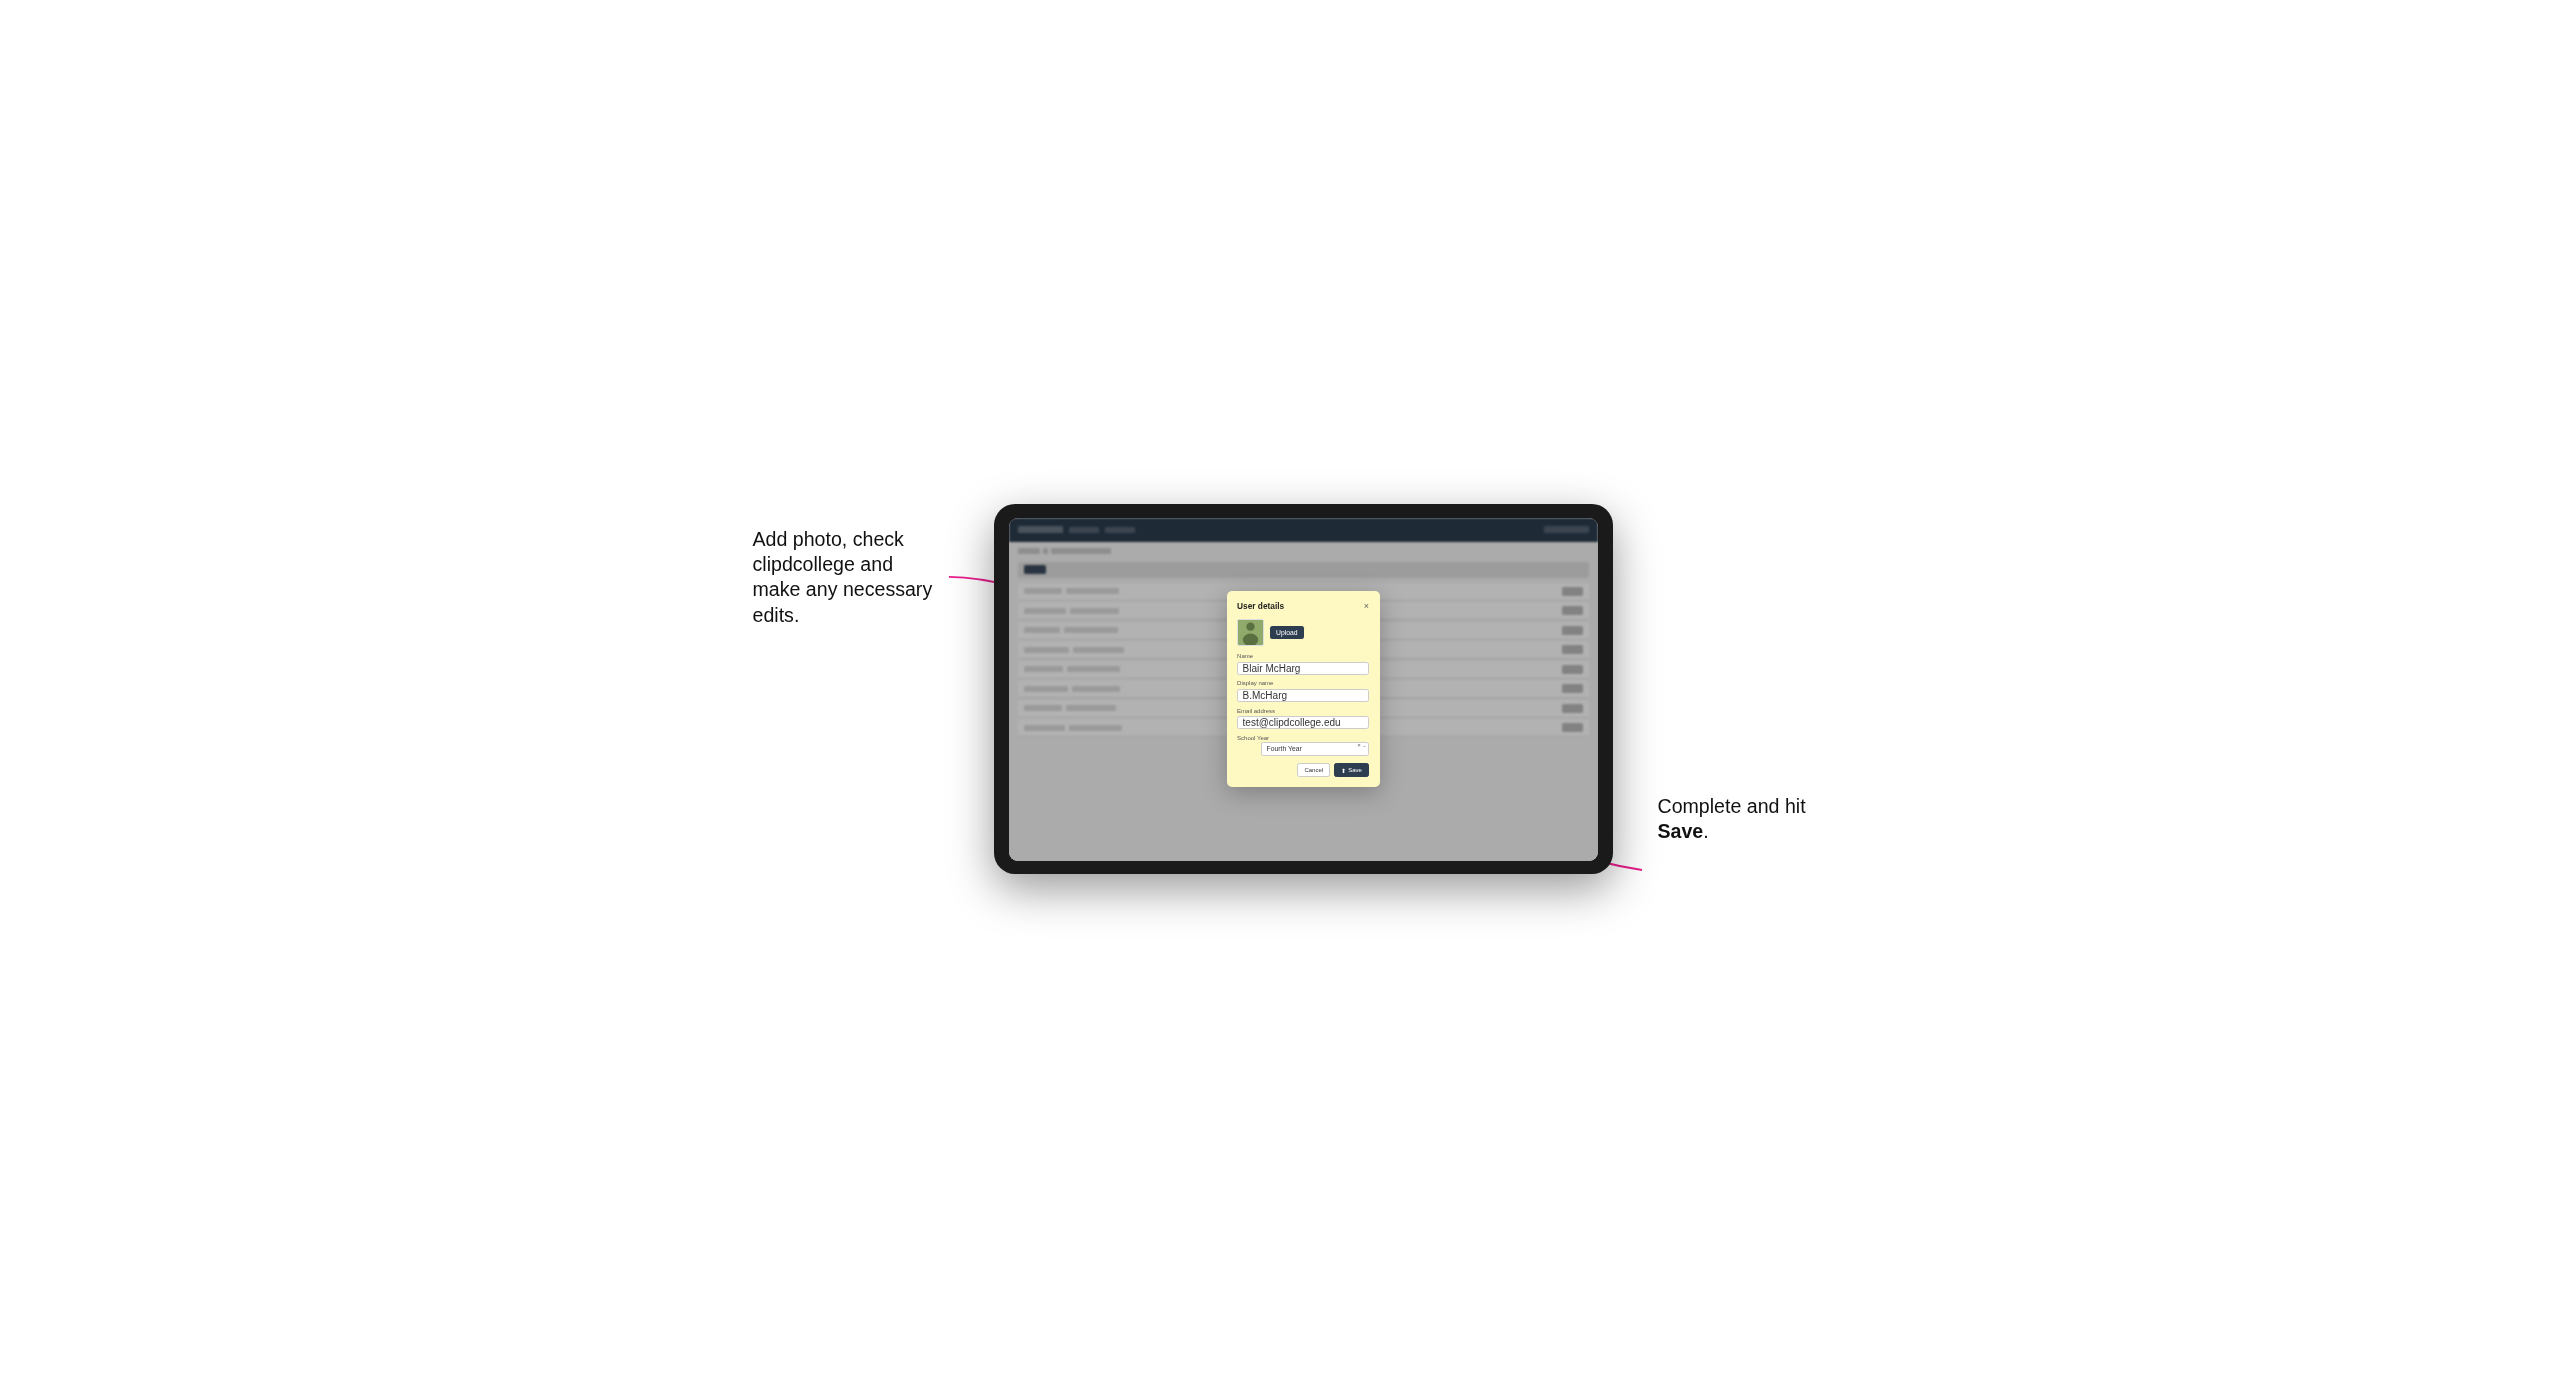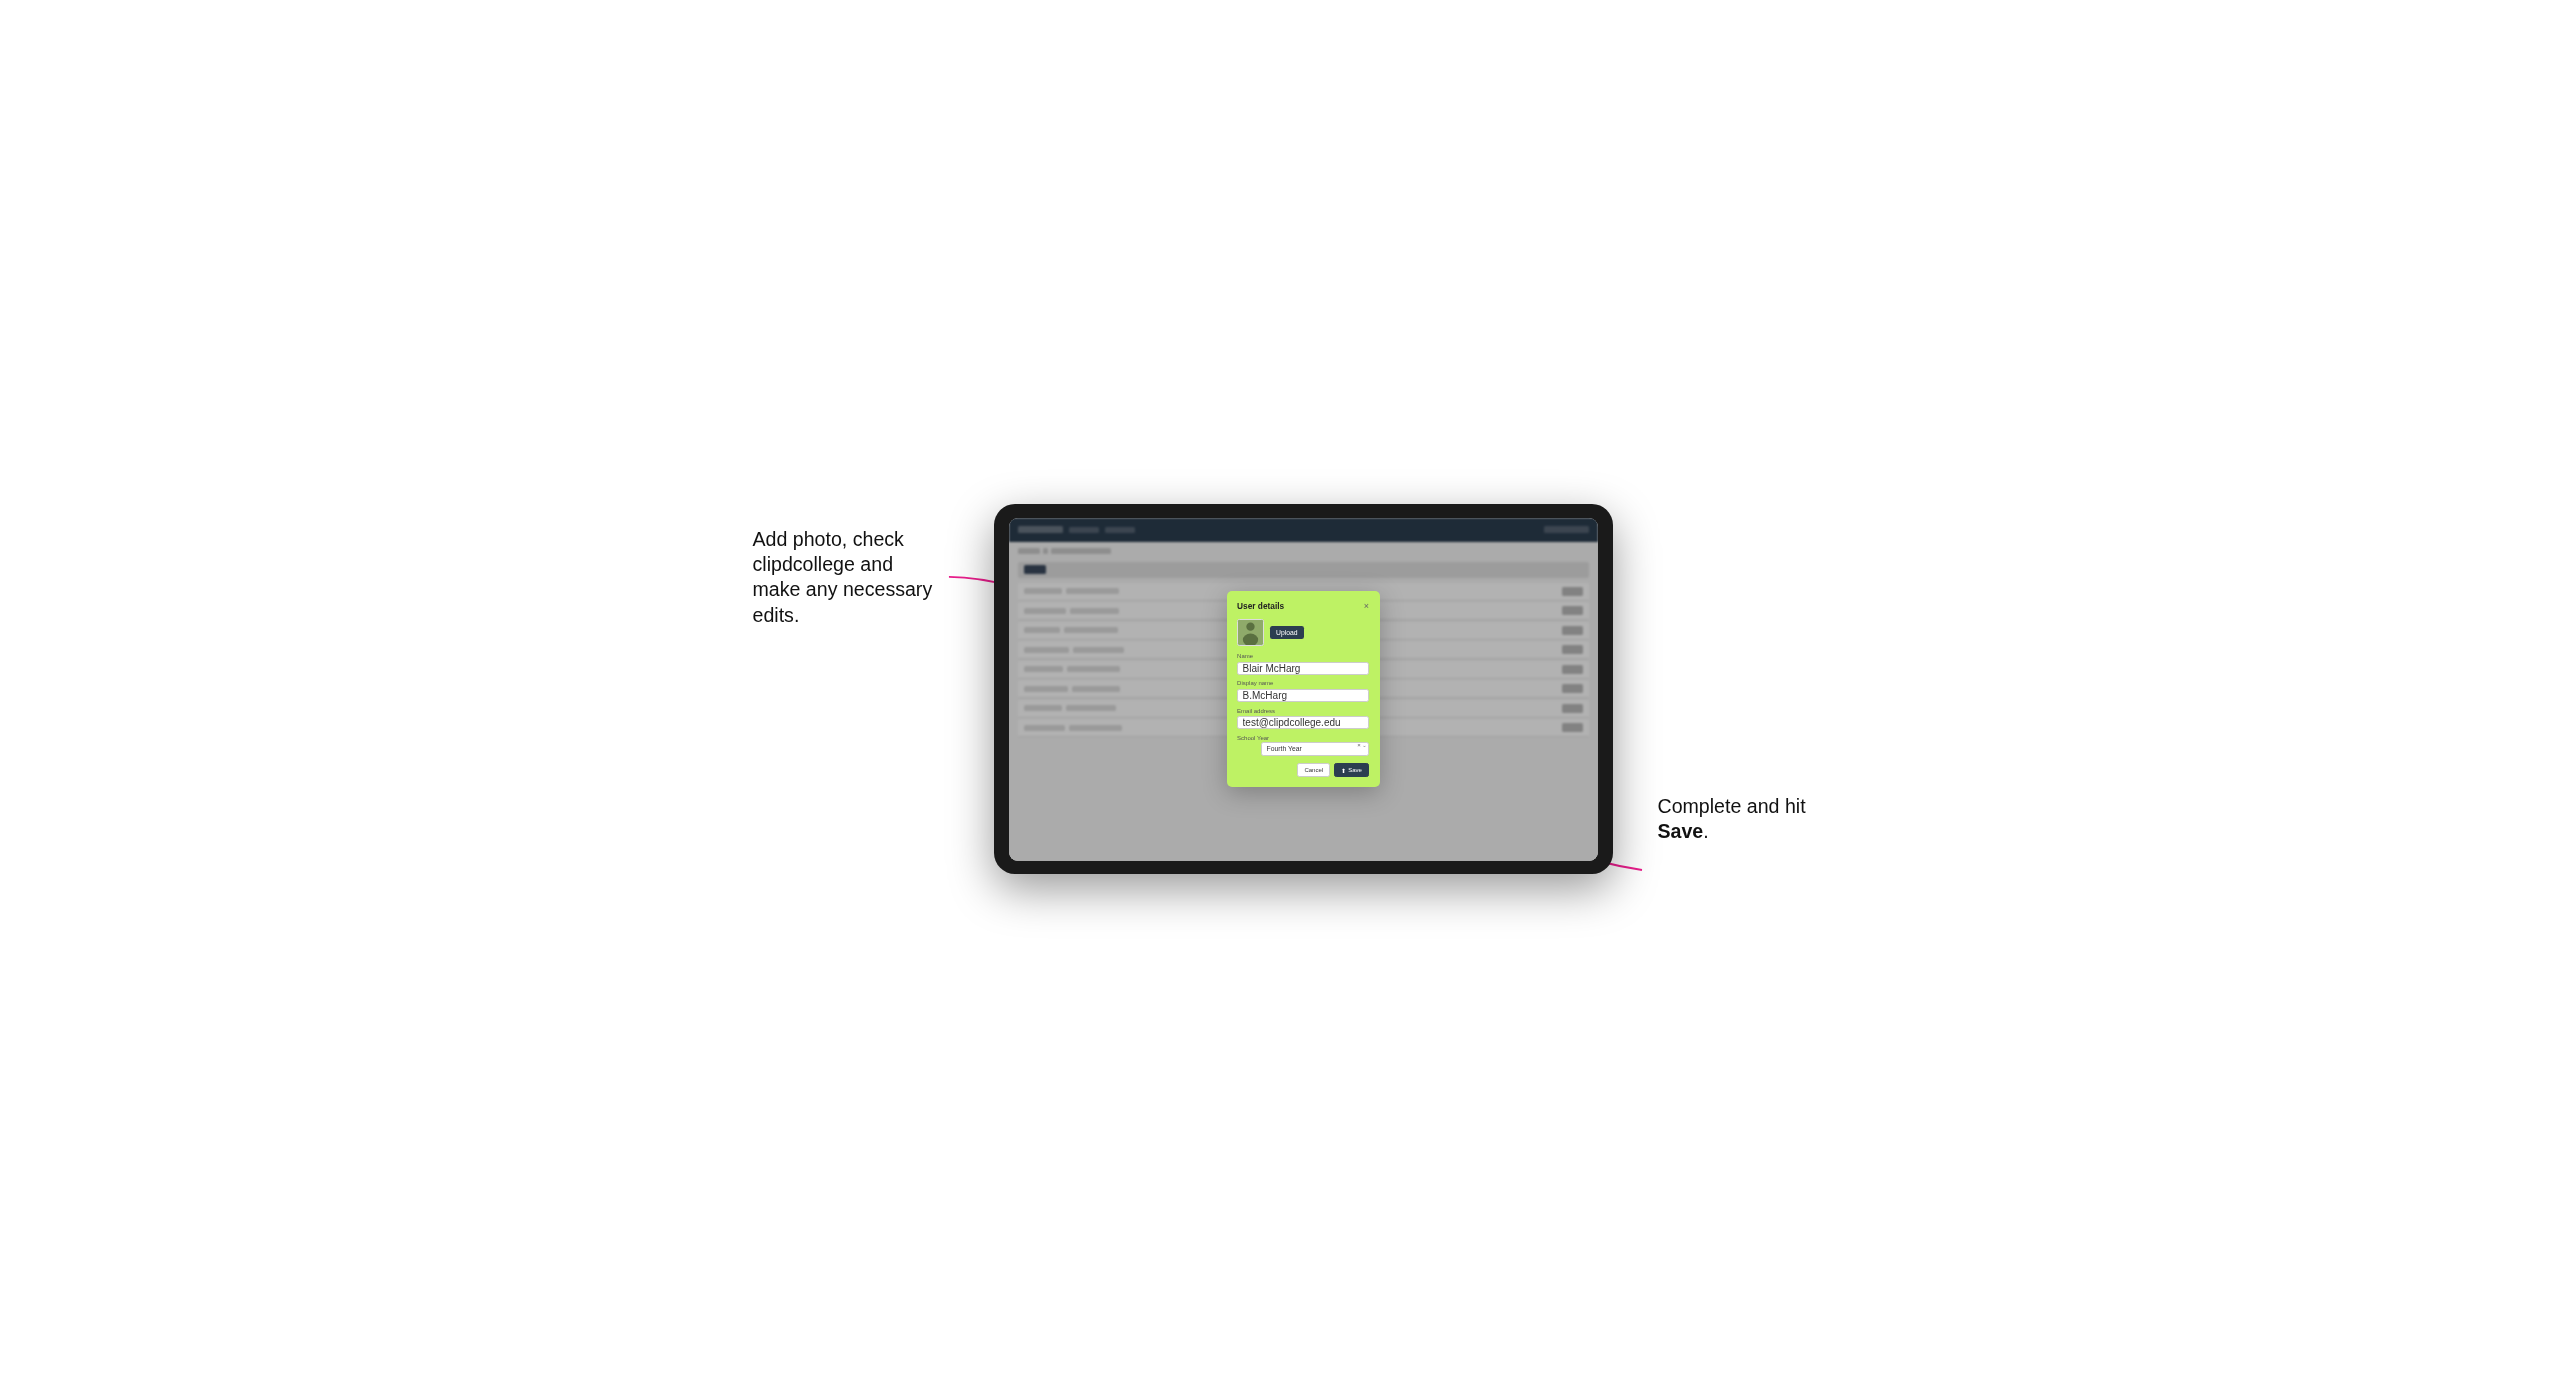--- a/index.html
+++ b/index.html
@@ -190,21 +190,21 @@
       position: absolute;
       top: 0; left: 0; right: 0; bottom: 0;
       background: rgba(0,0,0,0.3);
       display: flex;
       align-items: center;
       justify-content: center;
       z-index: 10;
     }
 
     .modal {
-      background: #bef264;
+      background: #fef9c3;
       border-radius: 5px;
       width: 153px;
       box-shadow: 0 6px 24px rgba(0,0,0,0.25);
       padding: 10.6px;
       position: relative;
     }
 
     .modal-header {
       display: flex;
       justify-content: space-between;

